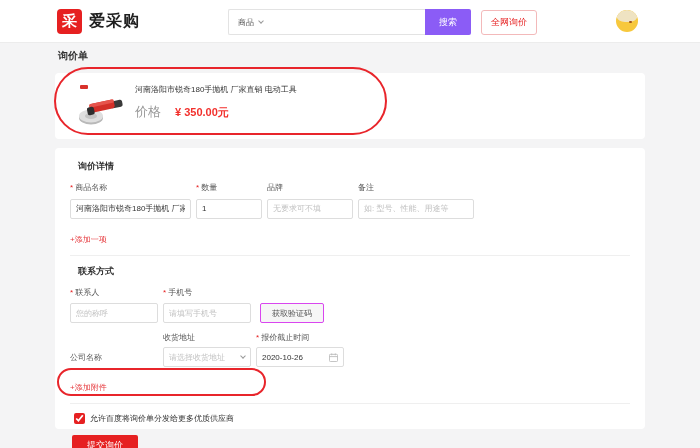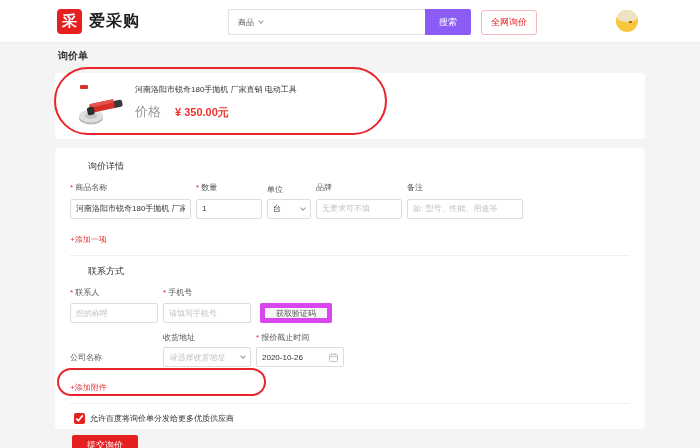--- a/index.html
+++ b/index.html
@@ -66,38 +66,38 @@
   .prod-img { width:50px; height:46px; position:relative; flex:0 0 auto; }
   .prod-info { margin-left:7px; padding-top:1px; }
   .prod-title { font-size:8px; color:#333; margin-bottom:8px; }
   .prod-row { display:flex; align-items:baseline; margin-bottom:6px; }
   .plabel { font-size:13px; color:#999; width:40px; }
   .price { font-size:11px; color:#f2302c; font-weight:bold; }
   .moq { font-size:8px; color:#333; }
 
   
   .form-card { top:148px; height:281px; padding:12px 15px; }
-  .sec-title { font-size:9px; font-weight:normal; color:#333; margin:0 18px 9px; }
+  .sec-title { font-size:9px; font-weight:bold; color:#333; margin:0 8px 9px; }
   .frow { display:flex; align-items:flex-end; margin-bottom:9px; }
   .field { margin-right:5px; }
   .flabel { display:block; font-size:8px; color:#555; margin-bottom:4px; white-space:nowrap; }
   .req::before { content:"*"; color:#e62021; margin-right:2px; }
   .fin {
     height:20px; width:100%; border:1px solid #ddd; border-radius:2px;
     font-size:8px; padding:0 5px; color:#333; background:#fff; outline:none;
     font-family:"Liberation Sans", sans-serif;
   }
   .fin::placeholder { color:#c2c2c2; }
   .sel { display:flex; align-items:center; justify-content:space-between; cursor:pointer; }
-  .sel .ph { color:#c2c2c2;font-style:italic; }
+  .sel .ph { color:#c2c2c2; }
   .datein { display:flex; align-items:center; justify-content:space-between; cursor:pointer; }
   .w-name{width:121px}.w-qty{width:66px}.w-unit{width:44px}.w-brand{width:86px}.w-note{width:116px}
   .w-c{width:88px}
   .btn-code {
-    height:20px; padding:0 11px; background:#f6f6f6; border:5px solid #d946ef; color:#555;
+    height:20px; padding:0 11px; background:#f6f6f6; border:1px solid #d946ef; color:#555;
     font-size:8px; border-radius:2px; margin-left:4px; cursor:pointer; white-space:nowrap;
   }
   .rlink { color:#e6393d; font-size:8px; text-decoration:none; display:inline-block; margin-top:1px; cursor:pointer; }
   hr.div { border:none; border-top:1px solid #efefef; margin:9px 0; }
   .consent { display:flex; margin:6px 0 0 4px; font-size:8px; color:#333; cursor:pointer; }
   .consent input { width:11px; height:11px; margin:0 5px 0 0; accent-color:#e62021; cursor:pointer; }
   .btn-submit {
     margin-top:11px; margin-left:2px; width:66px; height:21px; background:#e62021; color:#fff;
     border:none; border-radius:2px; font-size:9px; cursor:pointer;
   }
@@ -164,27 +164,20 @@
 
     <div class="frow">
       <div class="field w-name">
         <label class="flabel req"><span>商品名称</span></label>
         <input class="fin" value="河南洛阳市锐奇180手抛机 厂家直销" style="">
       </div>
       <div class="field w-qty">
         <label class="flabel req"><span>数量</span></label>
         <input class="fin" value="1" style="">
       </div>
-      <div class="field w-unit">
-        <label class="flabel"><span>单位</span></label>
-        <div class="fin sel">
-          <span>台</span>
-          <i class="chev"></i>
-        </div>
-      </div>
       <div class="field w-brand">
         <label class="flabel"><span>品牌</span></label>
         <input class="fin" placeholder="无要求可不填" style="">
       </div>
       <div class="field w-note">
         <label class="flabel"><span>备注</span></label>
         <input class="fin" placeholder="如: 型号、性能、用途等" style="">
       </div>
     </div>
 

